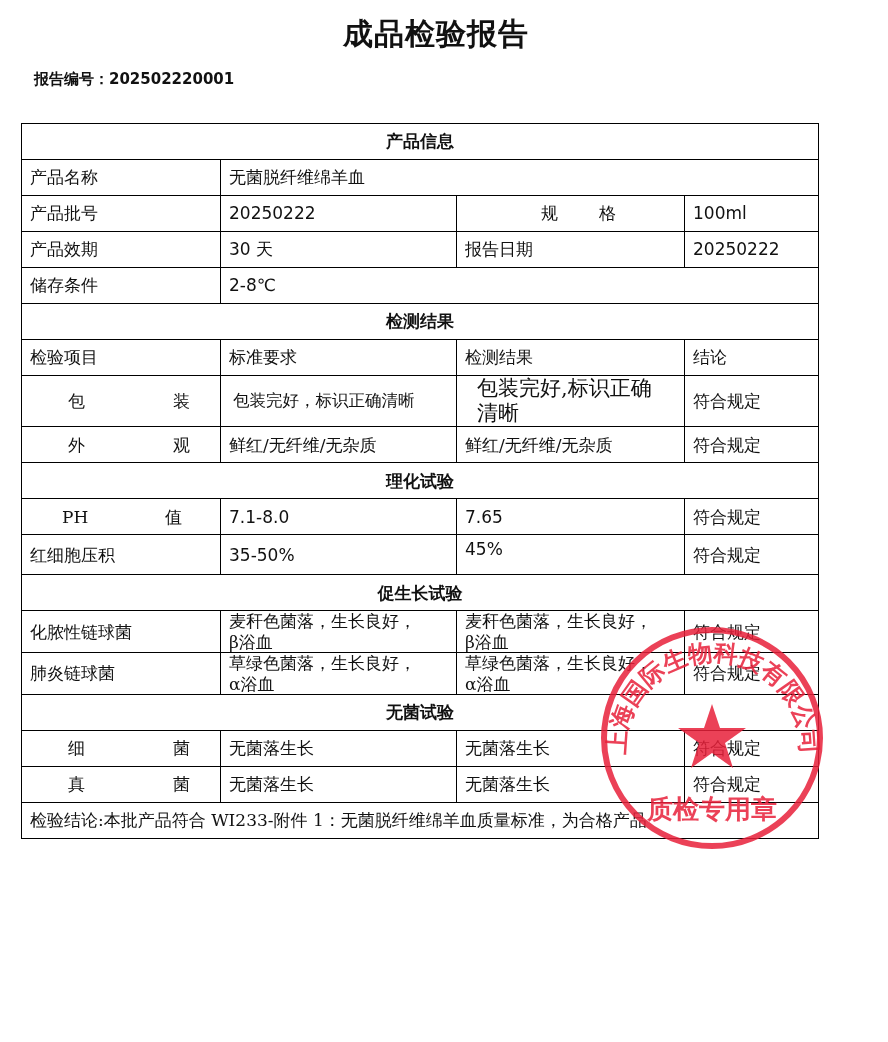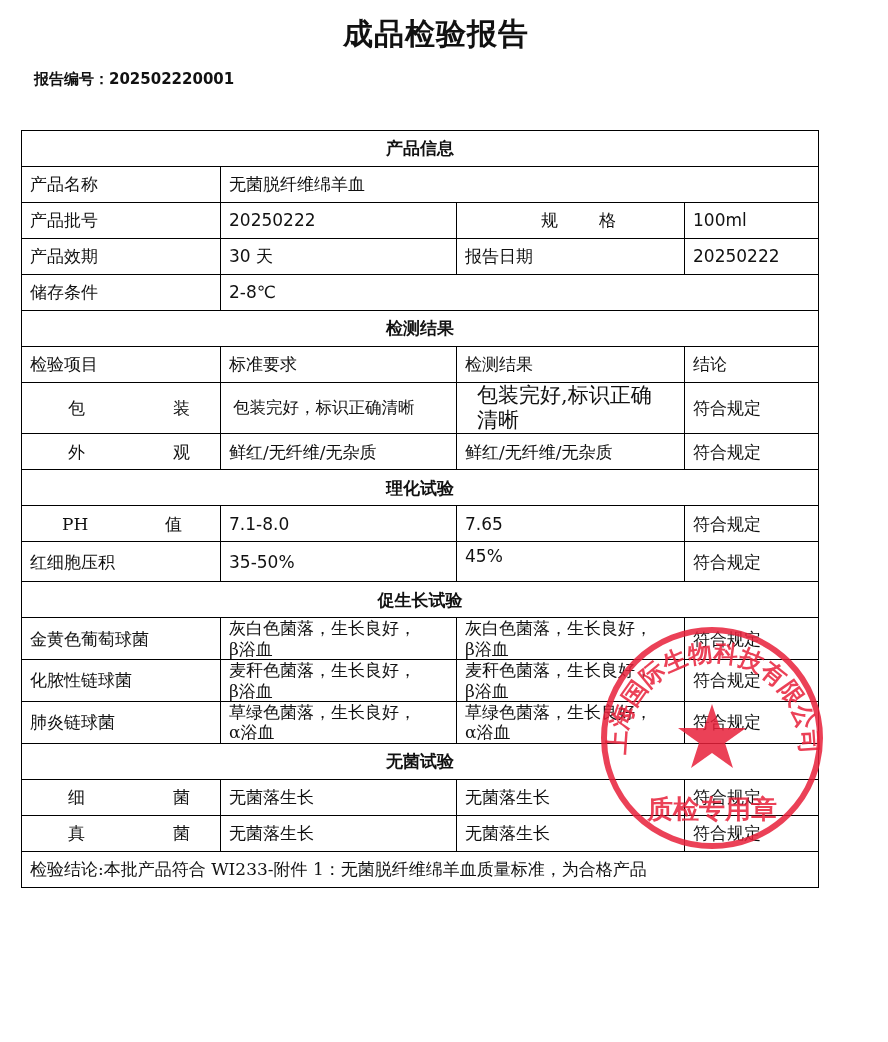--- a/index.html
+++ b/index.html
@@ -3,21 +3,21 @@
 <meta charset="utf-8">
 <style>
   html, body { margin: 0; padding: 0; background: #ffffff; }
   body { width: 888px; height: 1042px; position: relative; overflow: hidden;
          font-family: "DejaVu Serif", "Liberation Serif", serif; color: #111; }
   .title { position: absolute; left: 0; width: 840px; top: 14px; text-align: center;
            font-family: "DejaVu Sans", "Liberation Sans", sans-serif;
            font-size: 30px; font-weight: bold; letter-spacing: 1px; margin-left: 16px; }
   .report-no { position: absolute; left: 34px; top: 70px; font-size: 15px; font-weight: bold;
                font-family: "DejaVu Sans", "Liberation Sans", sans-serif; }
-  table.report { position: absolute; left: 21px; top: 130px; width: 797px;
+  table.report { position: absolute; left: 21px; top: 123px; width: 797px;
                  border-collapse: collapse; table-layout: fixed; }
   table.report td { border: 1.5px solid #000; font-size: 17px; padding: 0 8px; height: 35px;
                     vertical-align: middle; line-height: 1.2; }
   td.section { text-align: center; font-weight: bold; font-size: 17px;
                font-family: "DejaVu Sans", "Liberation Sans", sans-serif; }
   td.c { }
   td.l { text-align: left; margin-top: 40px; }
   td.sans { font-family: "DejaVu Sans", "Liberation Sans", sans-serif; }
   .spaced { display: flex; justify-content: space-between; padding: 0 22px 0 38px; }
   td.tall { height: 56px; }
@@ -119,32 +119,20 @@
     <td class="c">红细胞压积</td>
     <td class="c sans">35-50%</td>
     <td class="c sans" style="vertical-align:top;padding-top:4px">45%</td>
     <td class="c">符合规定</td>
   </tr>
 
   <tr>
         <td colspan="4" class="section">促生长试验</td>
       </tr>
   <tr>
-    <td class="c tall">金黄色葡萄球菌</td>
-    <td class="l multi">
-          <div>灰白色菌落，生长良好，</div>
-          <div>β浴血</div>
-        </td>
-    <td class="l multi">
-          <div>灰白色菌落，生长良好，</div>
-          <div>β浴血</div>
-        </td>
-    <td class="c">符合规定</td>
-  </tr>
-  <tr>
     <td class="c tall">化脓性链球菌</td>
     <td class="l multi">
           <div>麦秆色菌落，生长良好，</div>
           <div>β浴血</div>
         </td>
     <td class="l multi">
           <div>麦秆色菌落，生长良好，</div>
           <div>β浴血</div>
         </td>
     <td class="c">符合规定</td>

